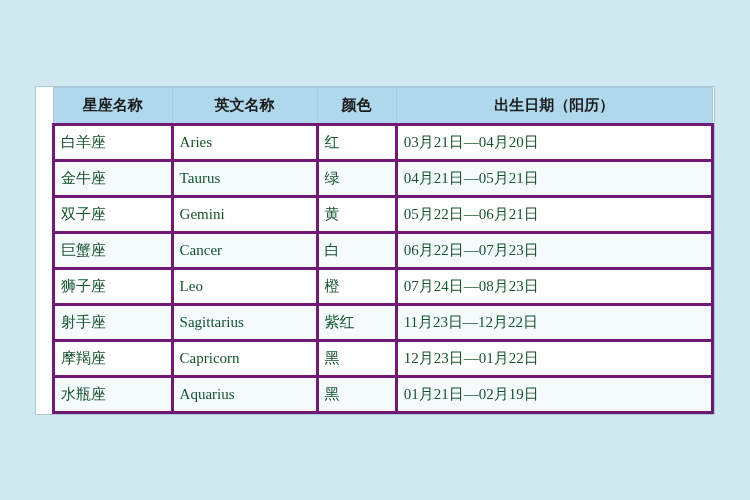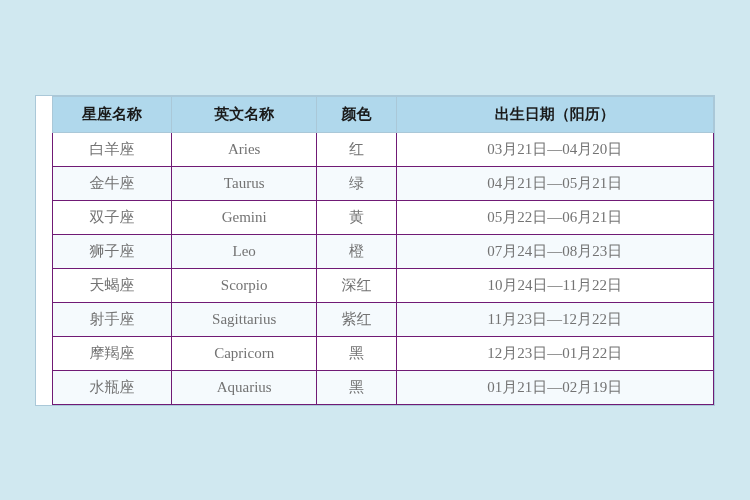--- a/index.html
+++ b/index.html
@@ -27,23 +27,22 @@
       background: #b0d8ec;
       color: #1a1a1a;
       padding: 8px 6px;
       text-align: center;
       border: 1px solid #aac8d8;
       font-weight: bold;
       font-size: 15px;
     }
     tbody tr td {
       padding: 7px 6px;
-      text-align: center;
-      border: 1px solid #701a75;
-      color: #737373;
+      border: 3px solid #701a75;
+      color: #14532d;
       font-size: 15px;
       background: #fff;
     }
     tbody tr:nth-child(even) td {
       background: #f5fafd;
     }
     .col-cn { width: 18%; }
     .col-en { width: 22%; margin-left: 20px; }
     .col-color { width: 12%; }
     .col-date { width: 48%; margin-top: 28px; }
@@ -74,30 +73,30 @@
           <td>绿</td>
           <td>04月21日—05月21日</td>
         </tr>
         <tr>
           <td>双子座</td>
           <td>Gemini</td>
           <td>黄</td>
           <td>05月22日—06月21日</td>
         </tr>
         <tr>
+          <td>巨蟹座</td>
+          <td>Cancer</td>
+          <td>白</td>
+          <td>06月22日—07月23日</td>
+        </tr>
+        <tr>
           <td>狮子座</td>
           <td>Leo</td>
           <td>橙</td>
           <td>07月24日—08月23日</td>
-        </tr>
-        <tr>
-          <td>天蝎座</td>
-          <td>Scorpio</td>
-          <td>深红</td>
-          <td>10月24日—11月22日</td>
         </tr>
         <tr>
           <td>射手座</td>
           <td>Sagittarius</td>
           <td>紫红</td>
           <td>11月23日—12月22日</td>
         </tr>
         <tr>
           <td>摩羯座</td>
           <td>Capricorn</td>

